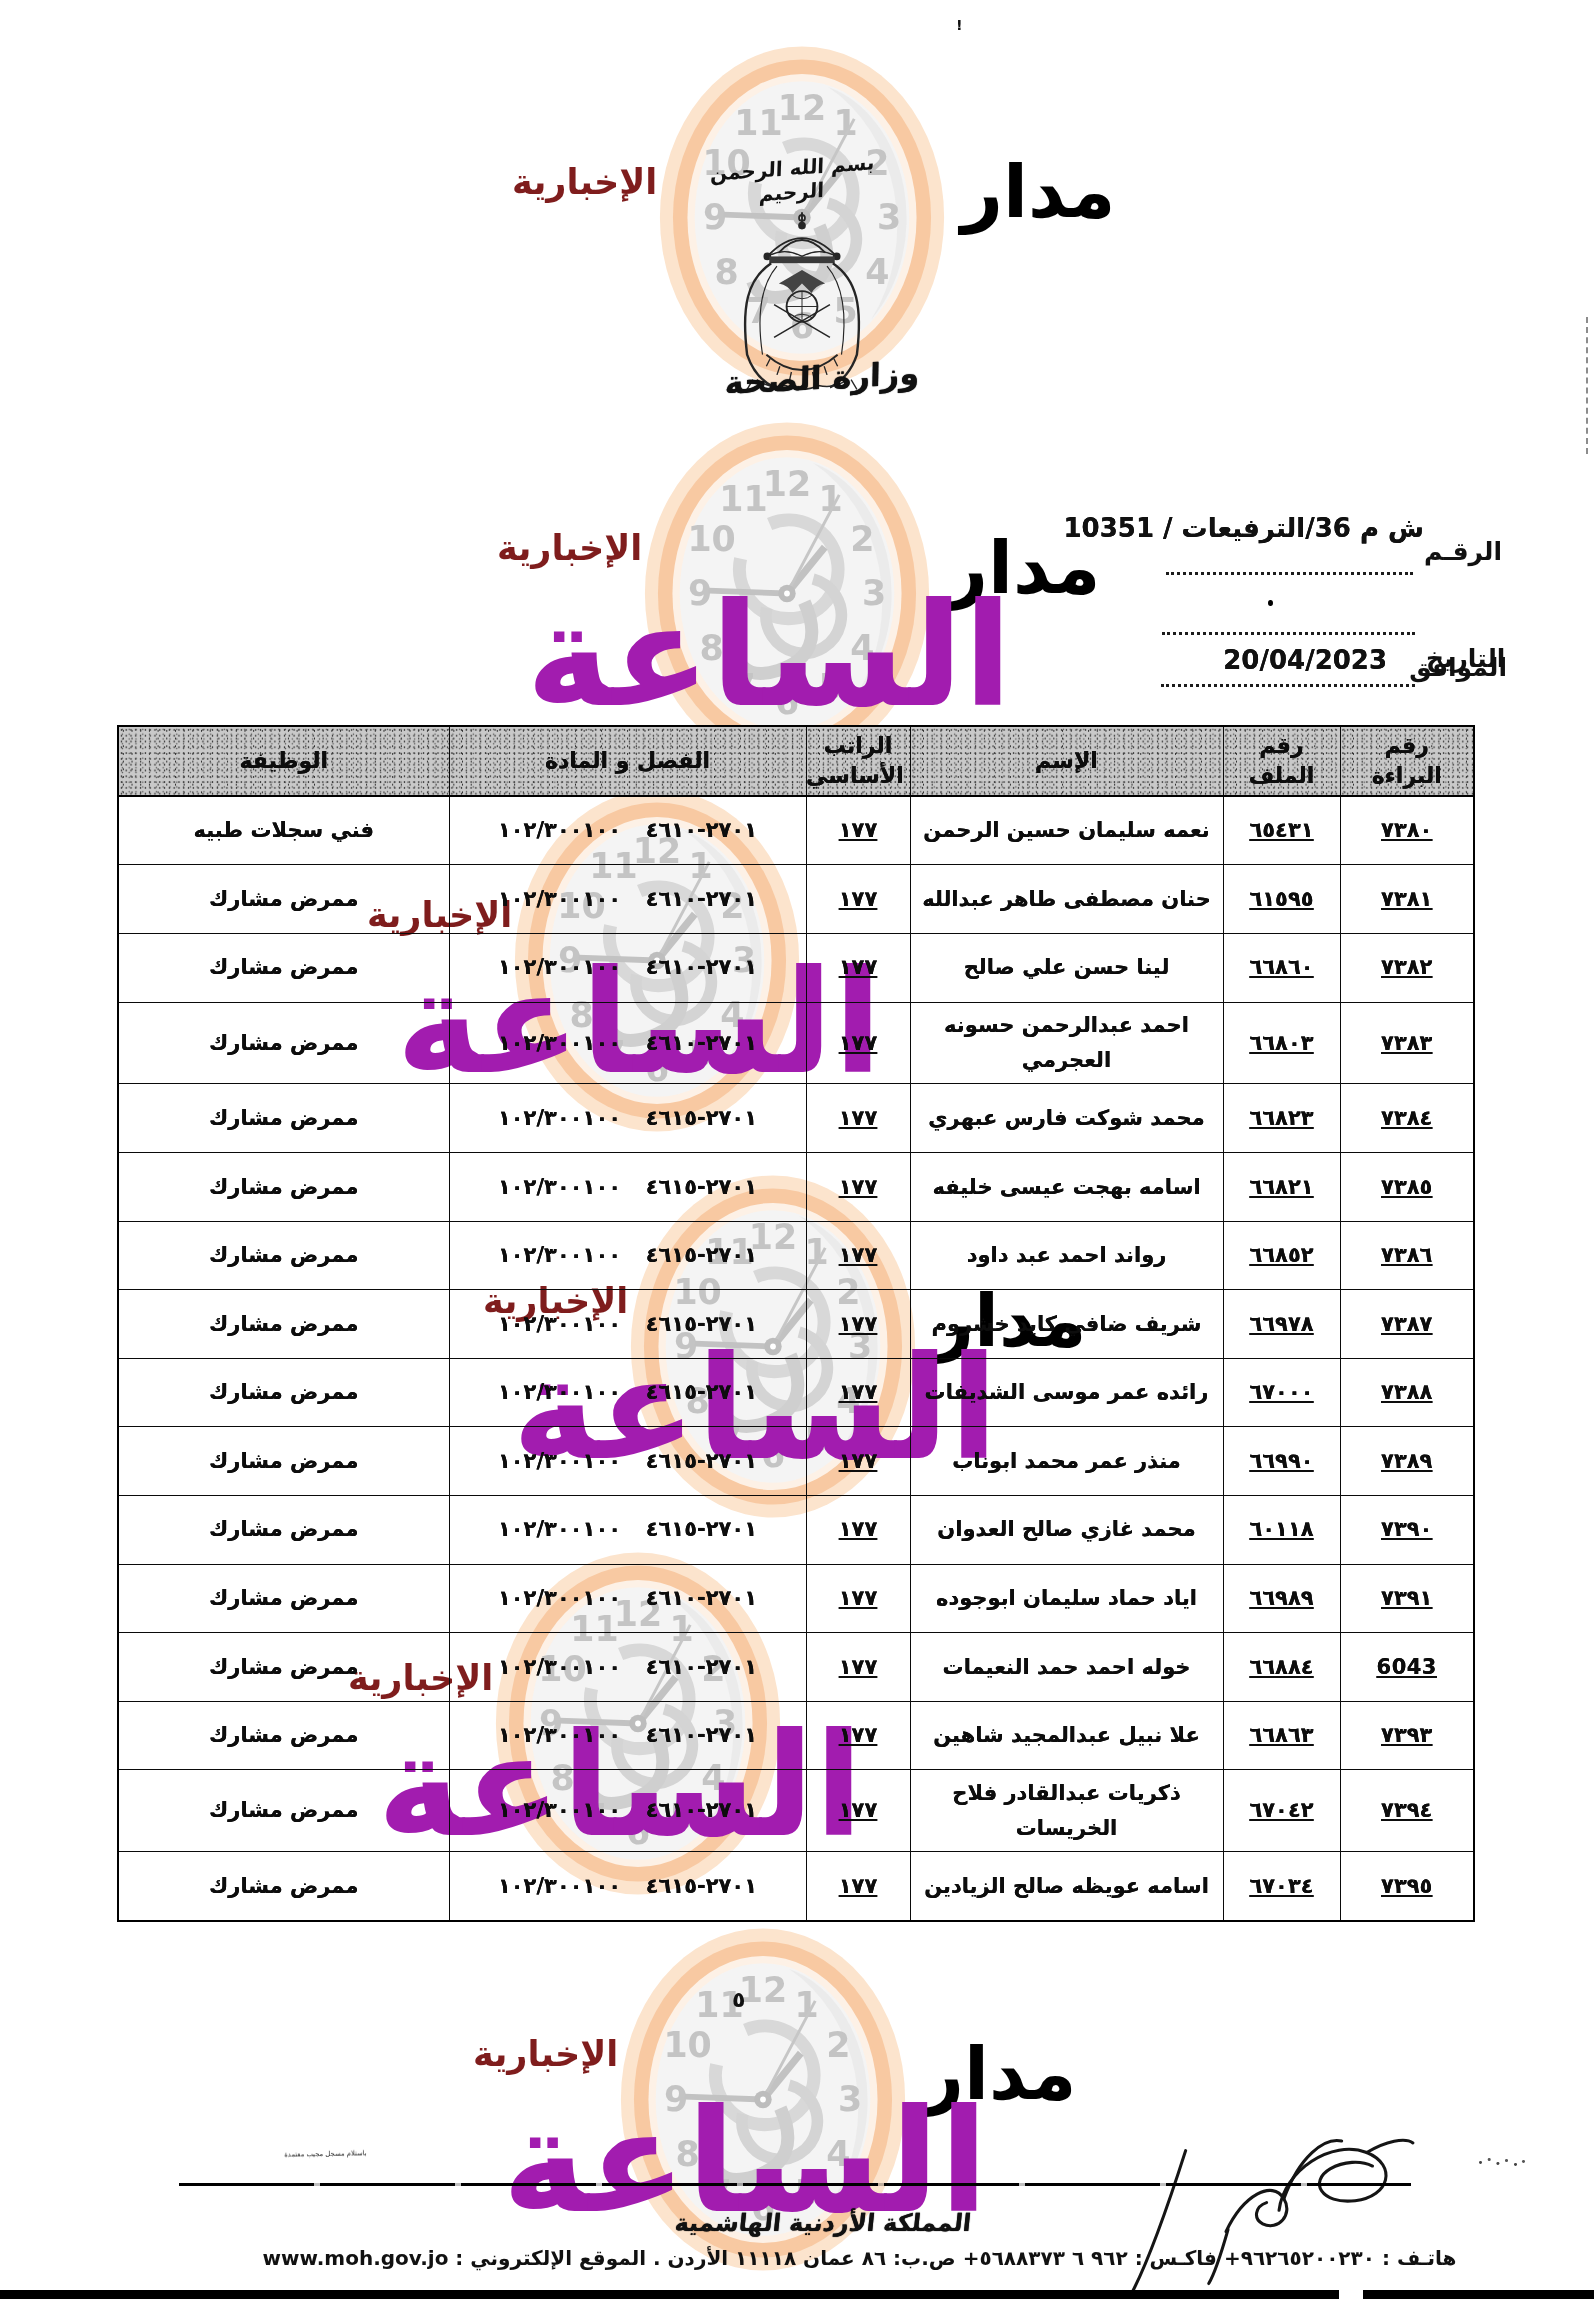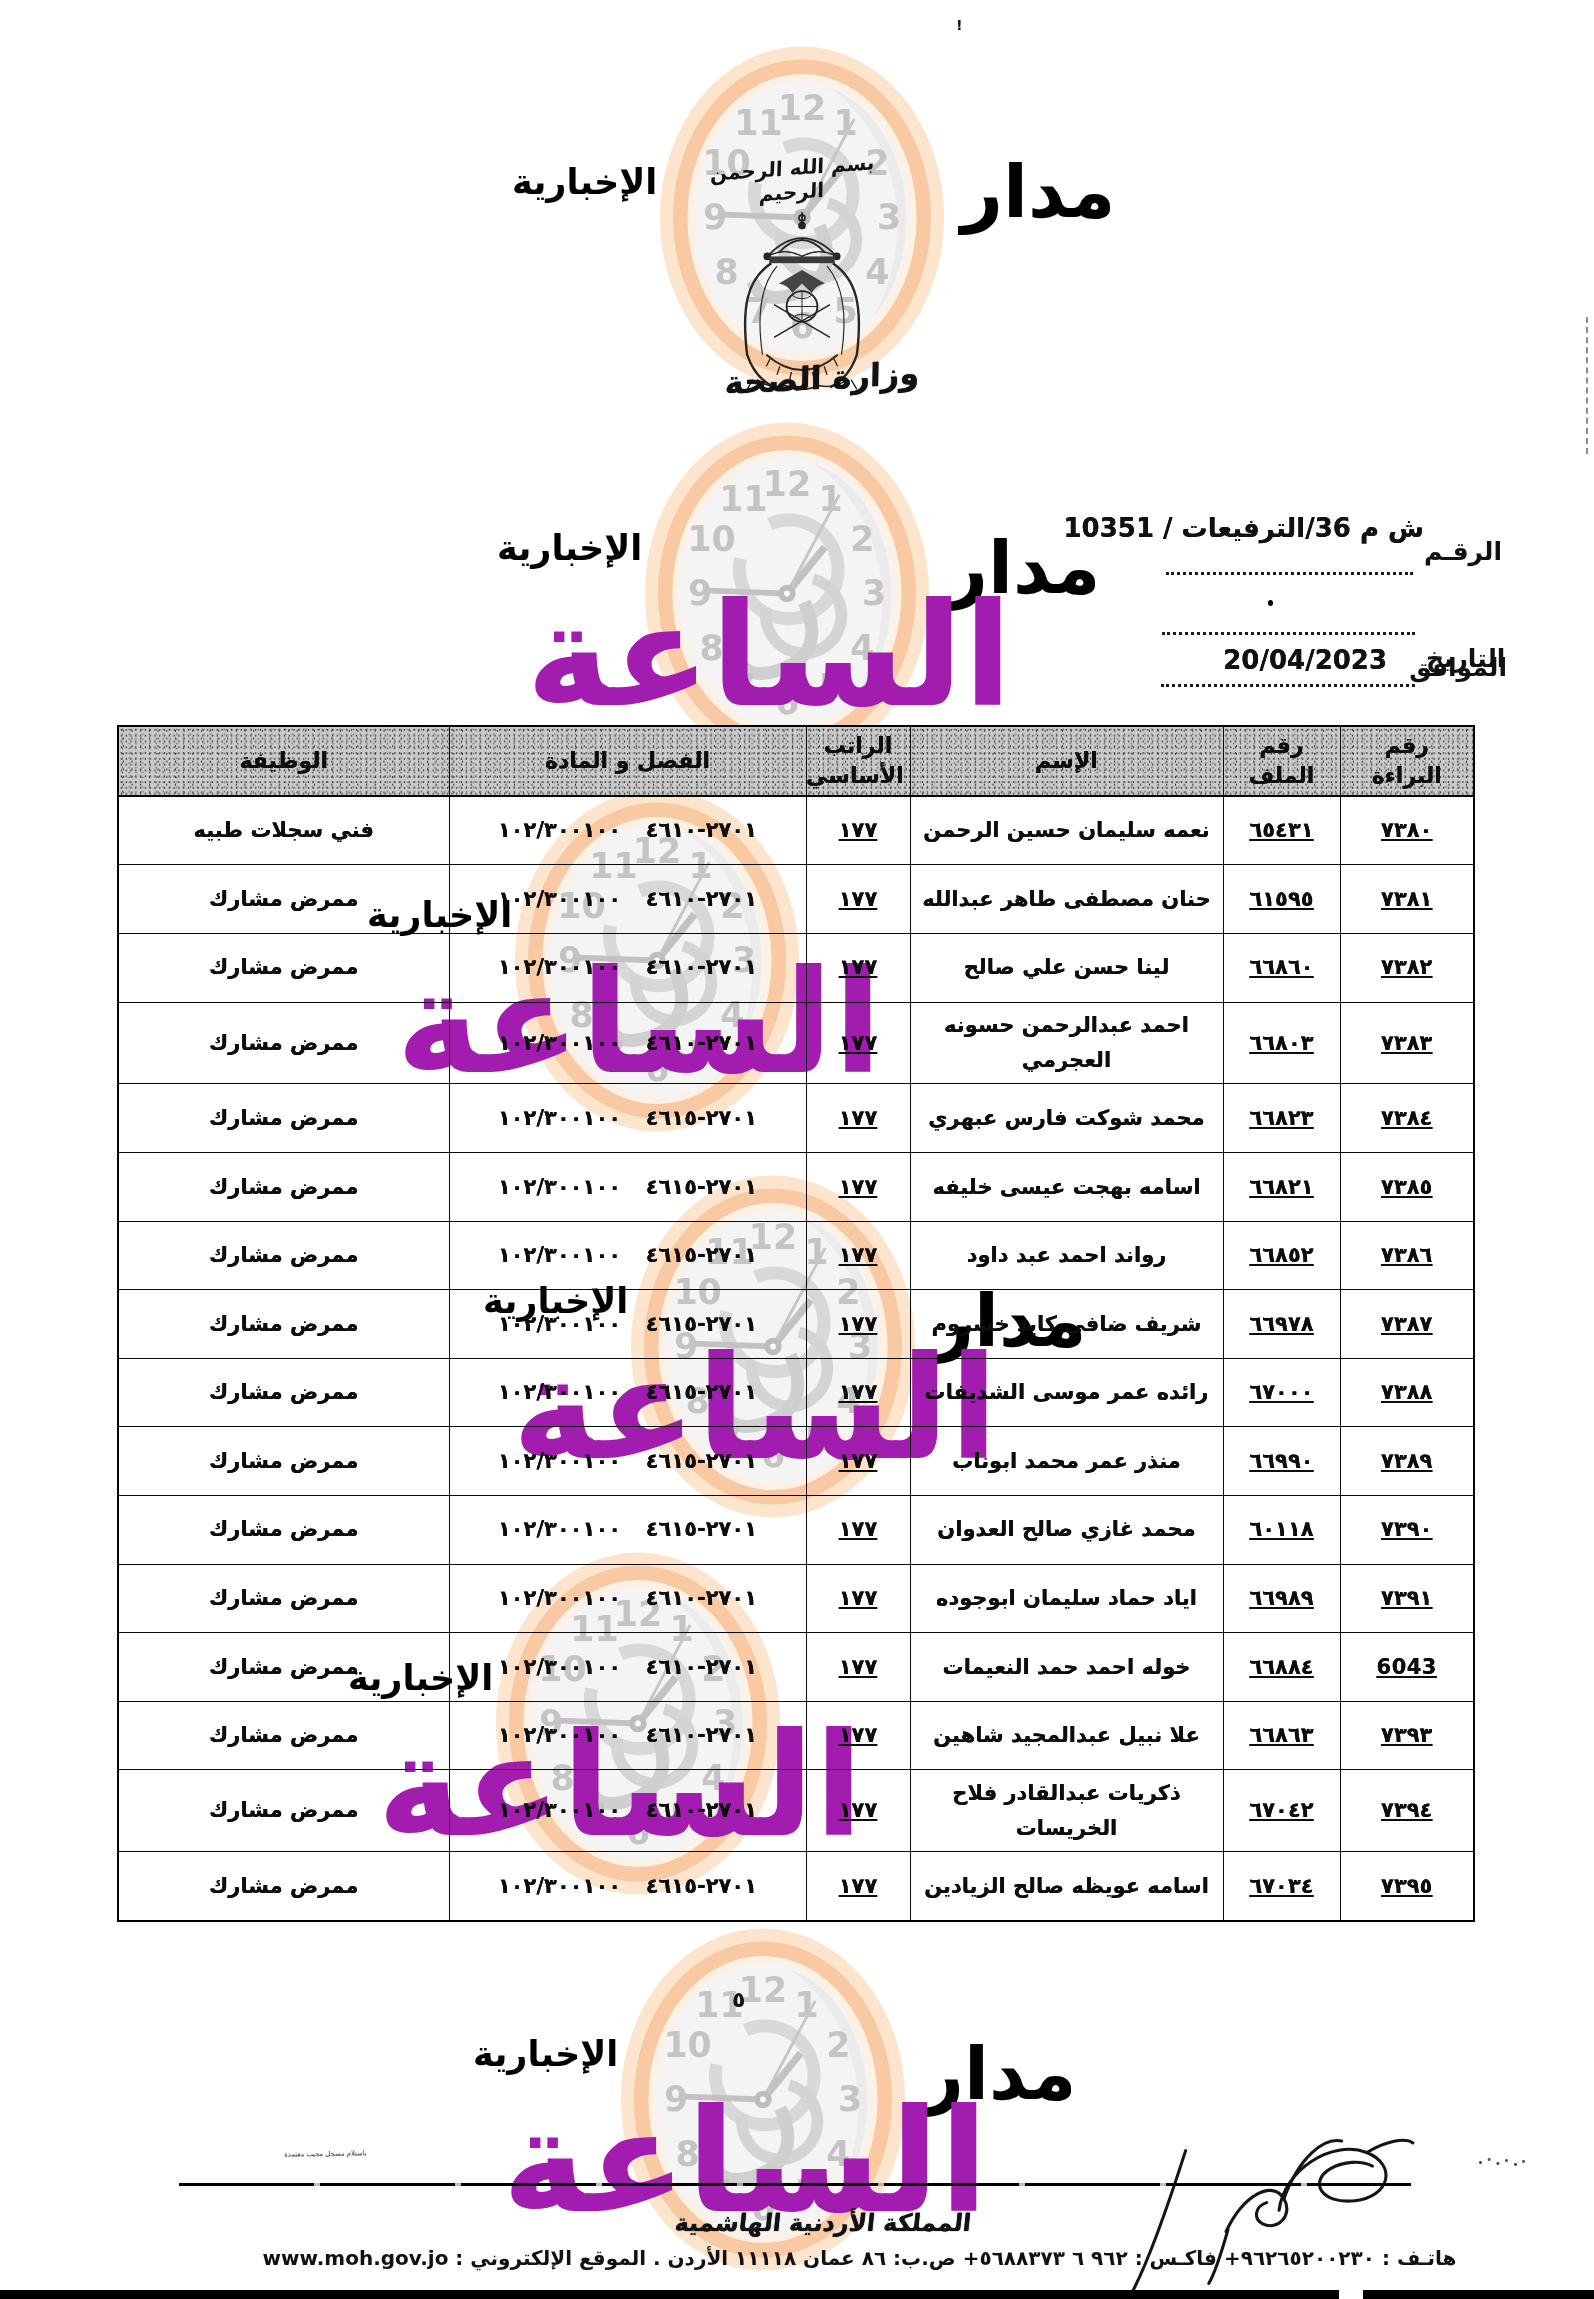--- a/index.html
+++ b/index.html
@@ -13,21 +13,21 @@
     color:#111;
     direction:rtl;
   }
   
   .wm-layer{position:absolute;inset:0;z-index:0;pointer-events:none;}
   .wm-unit{position:absolute;width:637px;height:454px;}
   .wm-clock{position:absolute;left:145px;top:0;width:290px;height:357px;}
   .wm-word{position:absolute;color:#d9d9d9;font-weight:bold;line-height:1;white-space:nowrap;}
   .wm-madar{left:449px;top:116px;font-size:73px;color:#000000;}
   .wm-saa{left:29px;top:169px;font-size:143px;color:#a21caf;}
-  .wm-akhbar{left:0px;top:116px;font-size:35px;color:#000000;}
+  .wm-akhbar{left:0px;top:116px;font-size:35px;color:#7f1d1d;}
   
   .content{position:absolute;inset:0;z-index:2;}
   .abs{position:absolute;}
   .corner-mark{left:956px;top:17.4px;font-size:14.5px;font-weight:bold;}
   .bismillah{left:686px;top:156px;width:212px;text-align:center;font-size:20px;font-weight:bold;
     transform:rotate(-4deg) skewX(-6deg);letter-spacing:1px;}
   .crest{left:724px;top:210px;width:156px;height:193px;}
   .ministry{left:716px;top:359px;width:212px;text-align:center;font-size:32px;font-weight:bold;
     transform:rotate(-3deg) skewX(-4deg);text-shadow:0 0 1px #000;}
   

